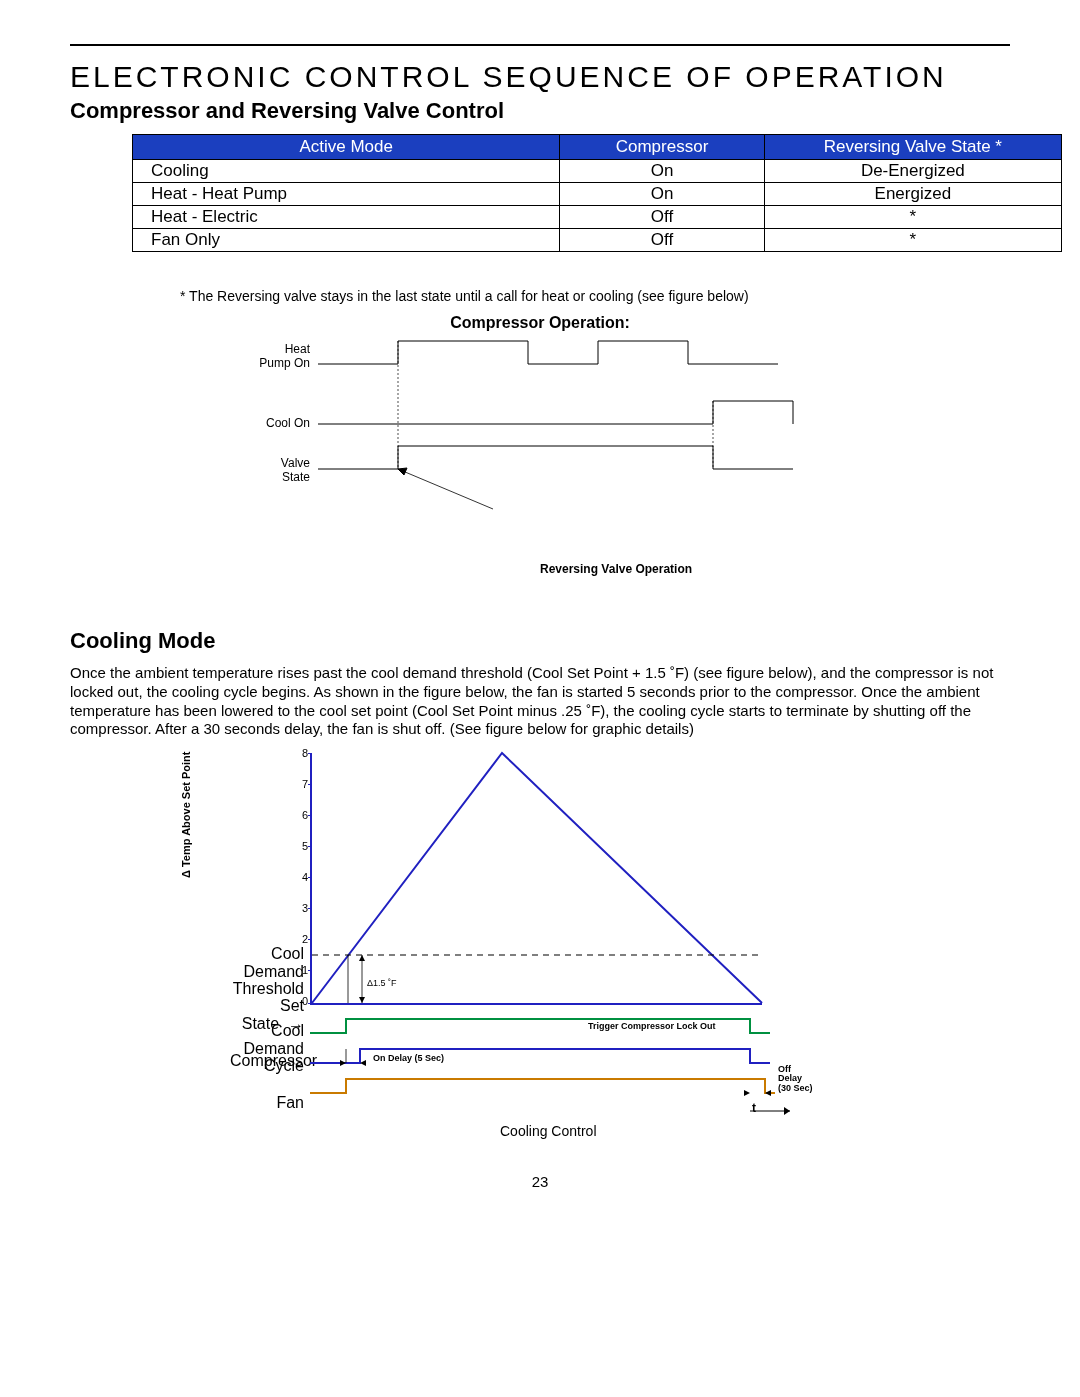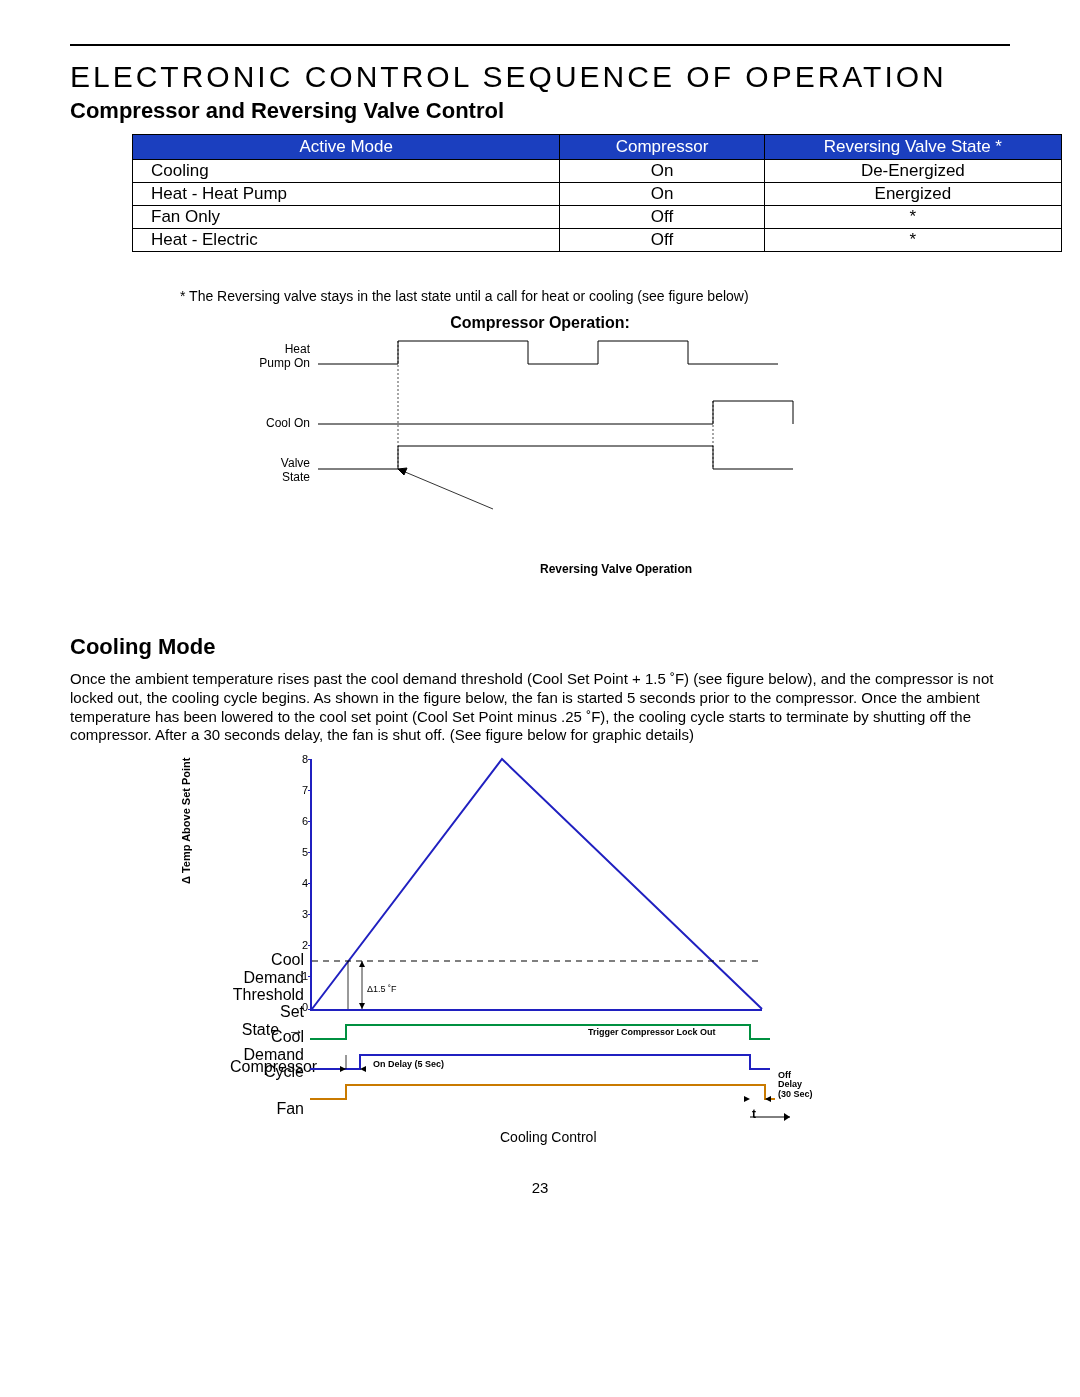--- a/index.html
+++ b/index.html
@@ -187,26 +187,26 @@
         <td class="mode">Cooling</td>
         <td class="comp">On</td>
         <td class="rv">De-Energized</td>
       </tr>
       <tr>
         <td class="mode">Heat - Heat Pump</td>
         <td class="comp">On</td>
         <td class="rv">Energized</td>
       </tr>
       <tr>
-        <td class="mode">Fan Only</td>
+        <td class="mode">Heat - Electric</td>
         <td class="comp">Off</td>
         <td class="rv">*</td>
       </tr>
       <tr>
-        <td class="mode">Heat - Electric</td>
+        <td class="mode">Fan Only</td>
         <td class="comp">Off</td>
         <td class="rv">*</td>
       </tr>
     </tbody>
   </table>
 
   <div class="footnote">* The Reversing valve stays in the last state until a call for heat or cooling (see figure below)</div>
 
   <div class="figure-title">Compressor Operation:</div>
 
@@ -226,21 +226,21 @@
 
       <line x1="80" y1="7" x2="80" y2="135" stroke="#000" stroke-width="0.7" stroke-dasharray="2,2"></line>
       <line x1="395" y1="67" x2="395" y2="135" stroke="#000" stroke-width="0.7" stroke-dasharray="2,2"></line>
 
       <line x1="80" y1="135" x2="175" y2="175" stroke="#000" stroke-width="0.8"></line>
       <polygon points="80,135 86,141 89,134" fill="#000"></polygon>
     </svg>
     <div class="fig1-bottom-caption" style="left:300px;top:228px;">Reversing Valve Operation</div>
   </div>
 
-  <h2 class="section-title" style="margin-top:30px;">Cooling Mode</h2>
+  <h2 class="section-title" style="margin-top:24px;">Cooling Mode</h2>
   <p class="body-text">Once the ambient temperature rises past the cool demand threshold (Cool Set Point + 1.5 ˚F) (see figure below), and the compressor is not locked out, the cooling cycle begins. As shown in the figure below, the fan is started 5 seconds prior to the compressor. Once the ambient temperature has been lowered to the cool set point (Cool Set Point minus .25 ˚F), the cooling cycle starts to terminate by shutting off the compressor. After a 30 seconds delay, the fan is shut off. (See figure below for graphic details)</p>
 
   <div class="fig2-wrap">
     <div class="yaxis-title">Δ Temp Above Set Point</div>
 
     <div class="fig2-plot">
 
       <div class="ytick" style="top:242px;">0</div>
         <div class="ytick-mark" style="top:250px;"></div>
       <div class="ytick" style="top:211px;">1</div>

